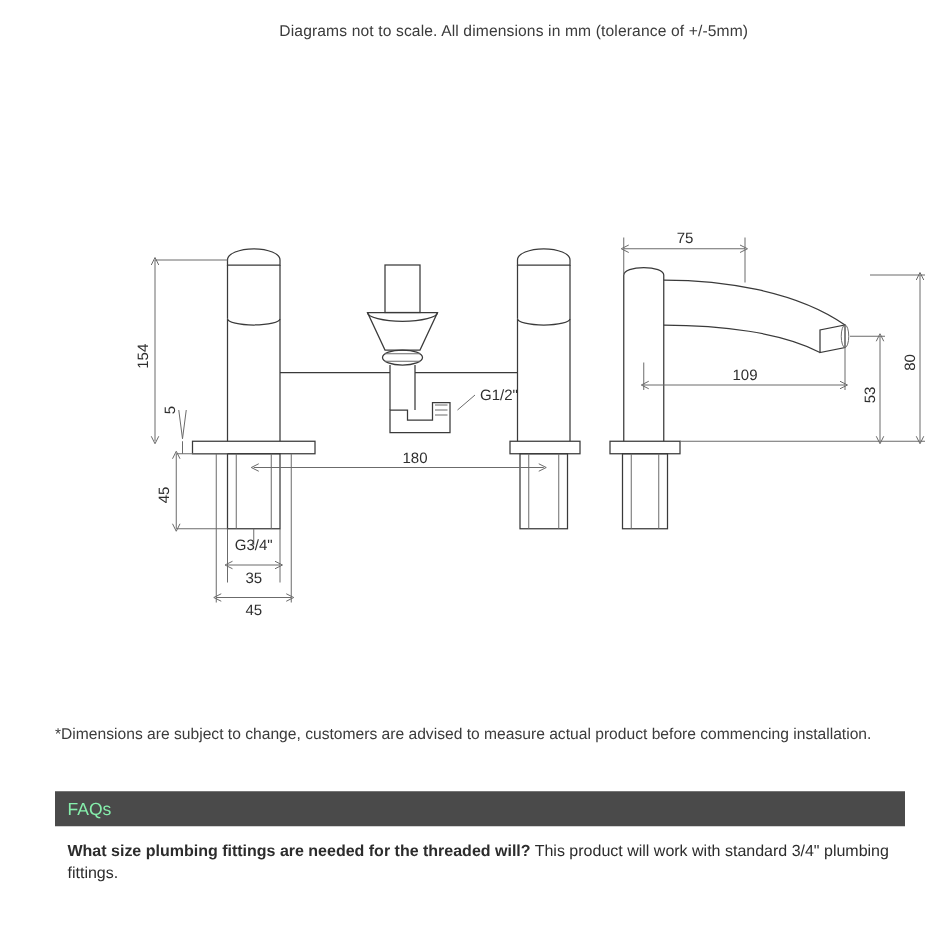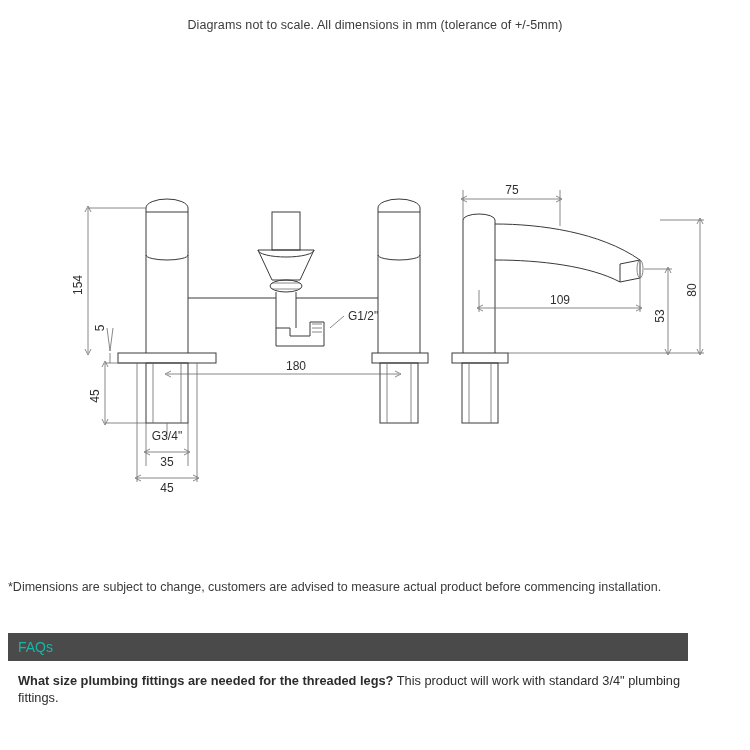--- a/index.html
+++ b/index.html
@@ -12,20 +12,21 @@
     height: 750px;
     font-family: "Liberation Sans", sans-serif;
     color: #333333;
     position: relative;
     overflow: hidden;
   }
   .page {
     position: relative;
     width: 710px;
     height: 750px;
+    margin-left: 36px;
   }
   .note-top {
     position: absolute;
     top: 18px;
     left: 0;
     width: 750px;
     text-align: center;
     font-size: 12.5px;
     color: #3b3b3b;
     letter-spacing: 0.1px;
@@ -48,21 +49,21 @@
     font-size: 12.5px;
     color: #3b3b3b;
   }
   .faq-header {
     position: absolute;
     top: 633px;
     left: 8px;
     width: 680px;
     height: 28px;
     background: #4a4a4a;
-    color: #14b8a6;
+    color: #86efac;
     font-size: 14px;
     line-height: 28px;
     padding-left: 10px;
     box-sizing: border-box;
   }
   .faq-body {
     position: absolute;
     top: 672px;
     left: 18px;
     width: 690px;
@@ -257,18 +258,18 @@
 
     </svg>
   </div>
 
   <div class="footnote">*Dimensions are subject to change, customers are advised to measure actual product before commencing installation.</div>
 
   <div class="faq-header">FAQs</div>
 
   <div class="faq-body">
     <div class="faq-item">
-      <span class="faq-q">What size plumbing fittings are needed for the threaded legs?</span>
+      <span class="faq-q">What size plumbing fittings are needed for the threaded will?</span>
       <span class="faq-a"> This product will work with standard 3/4" plumbing fittings.</span>
     </div>
   </div>
 
 </div>
 
 </body></html>

